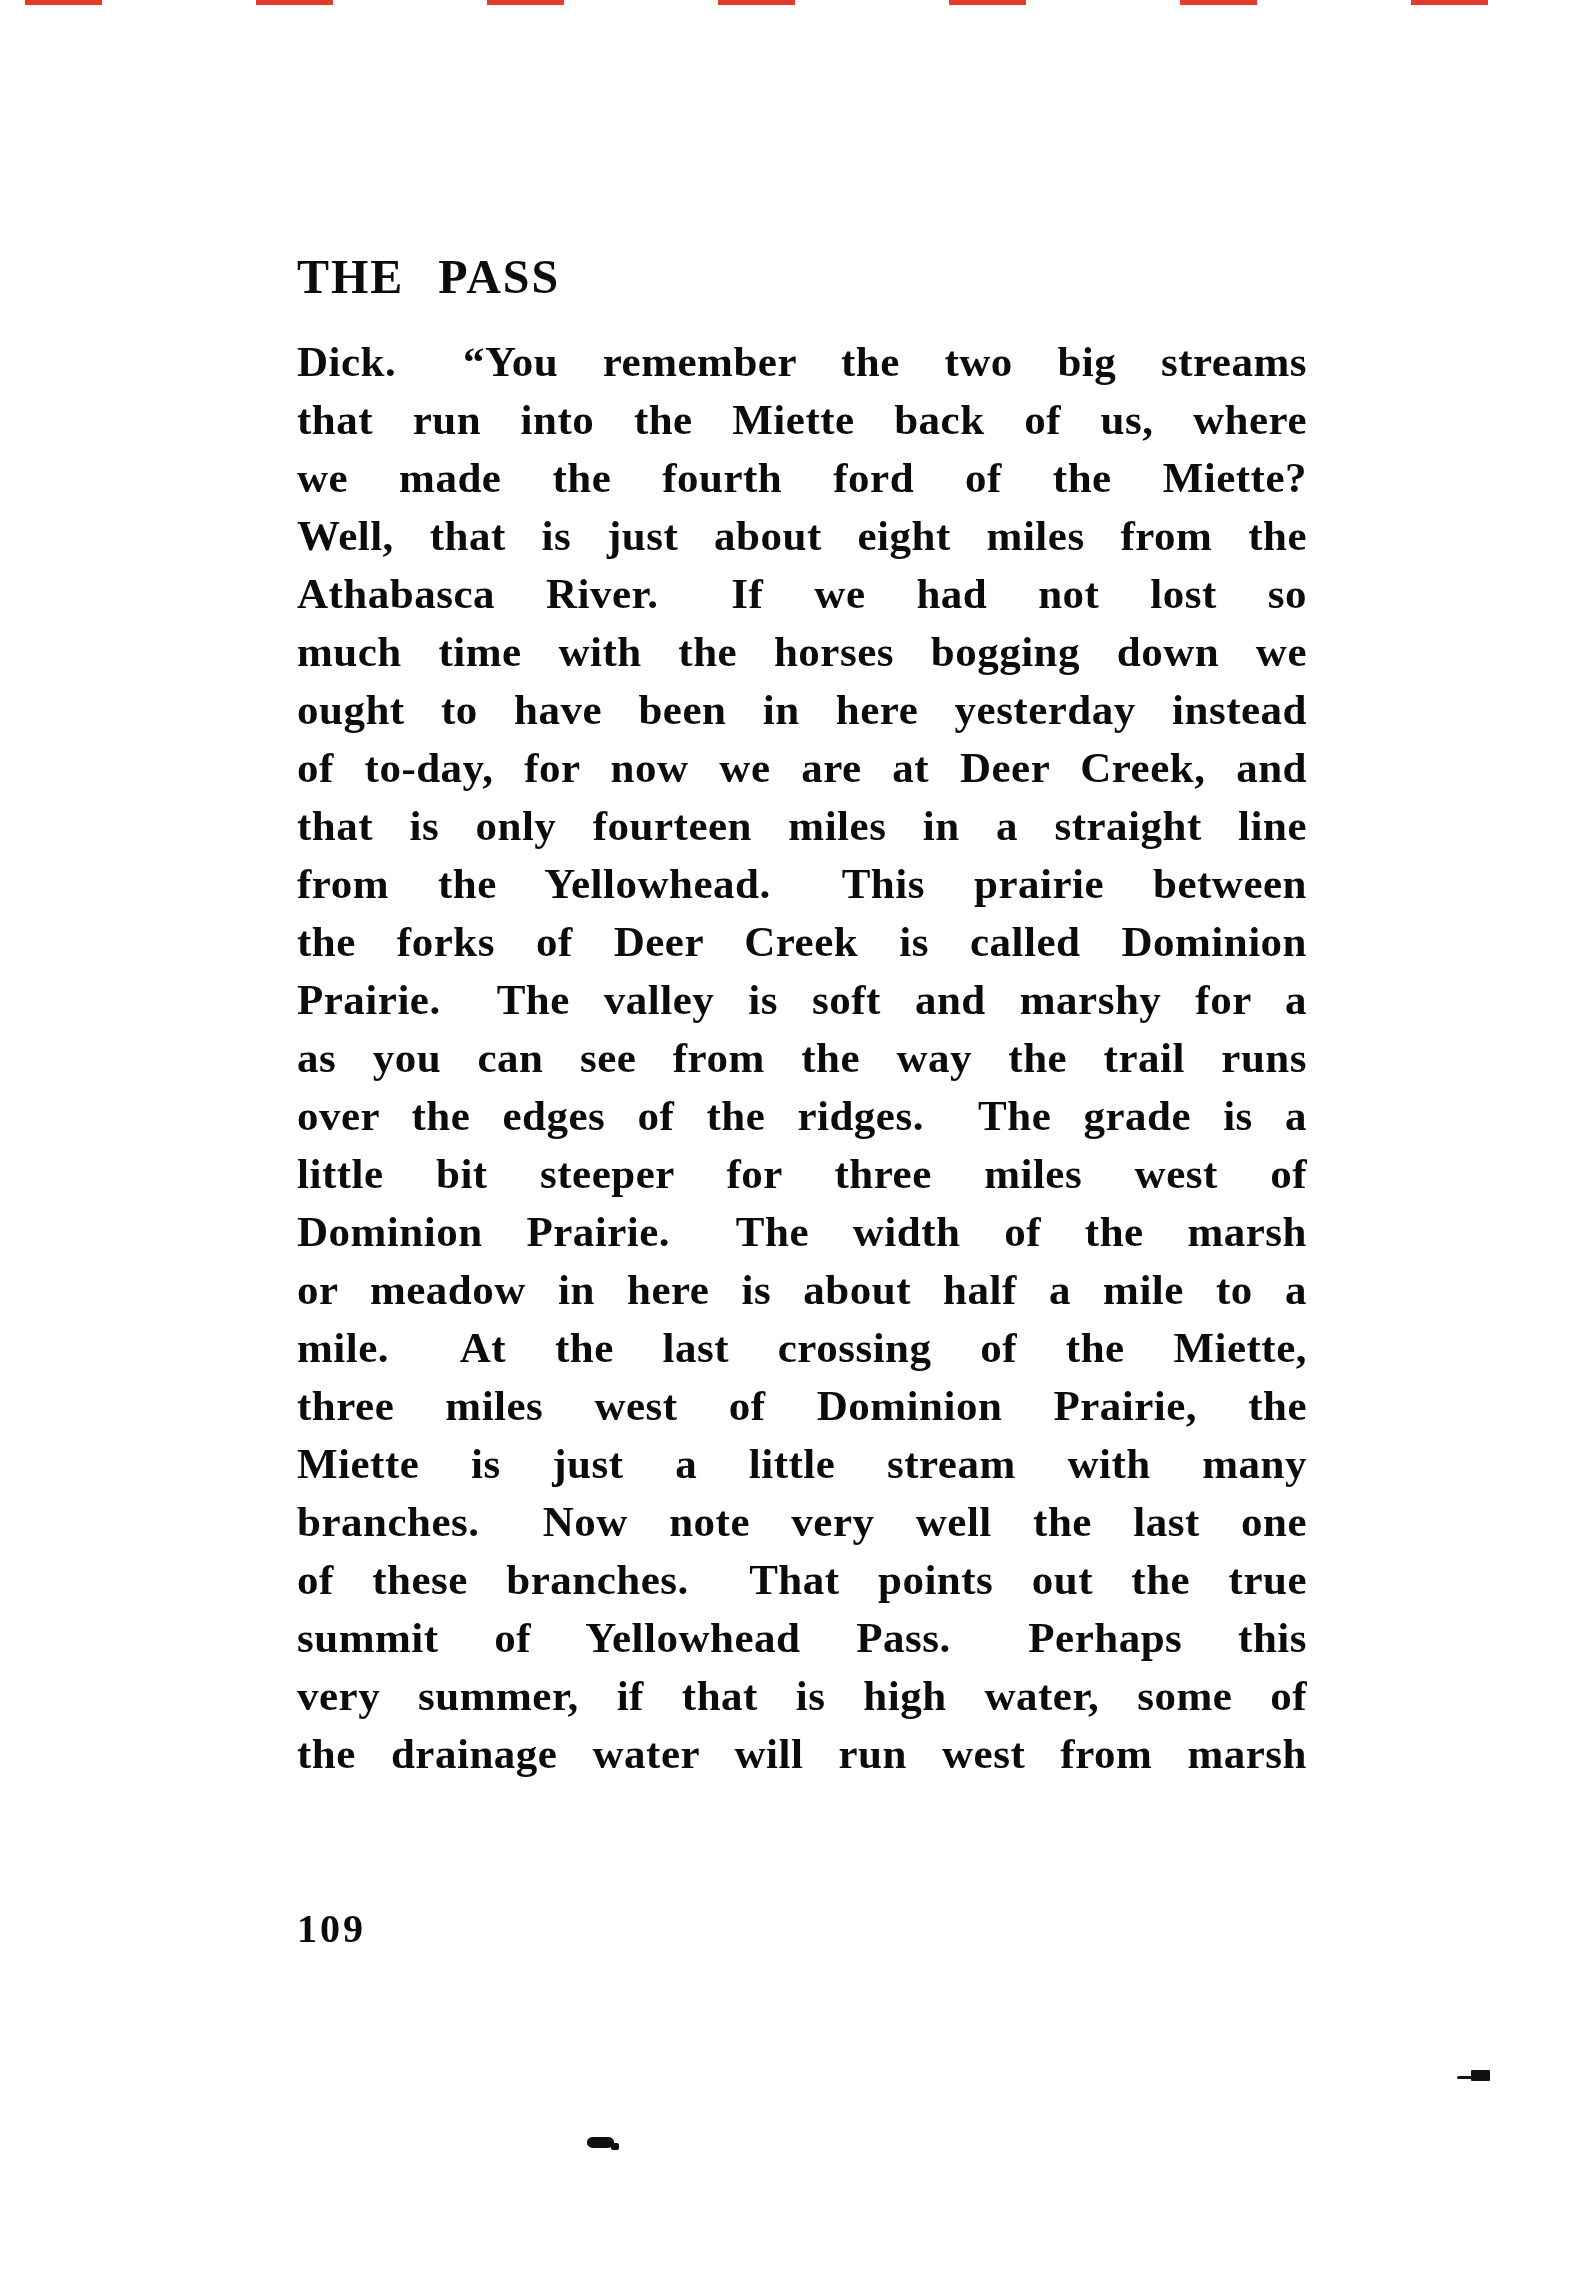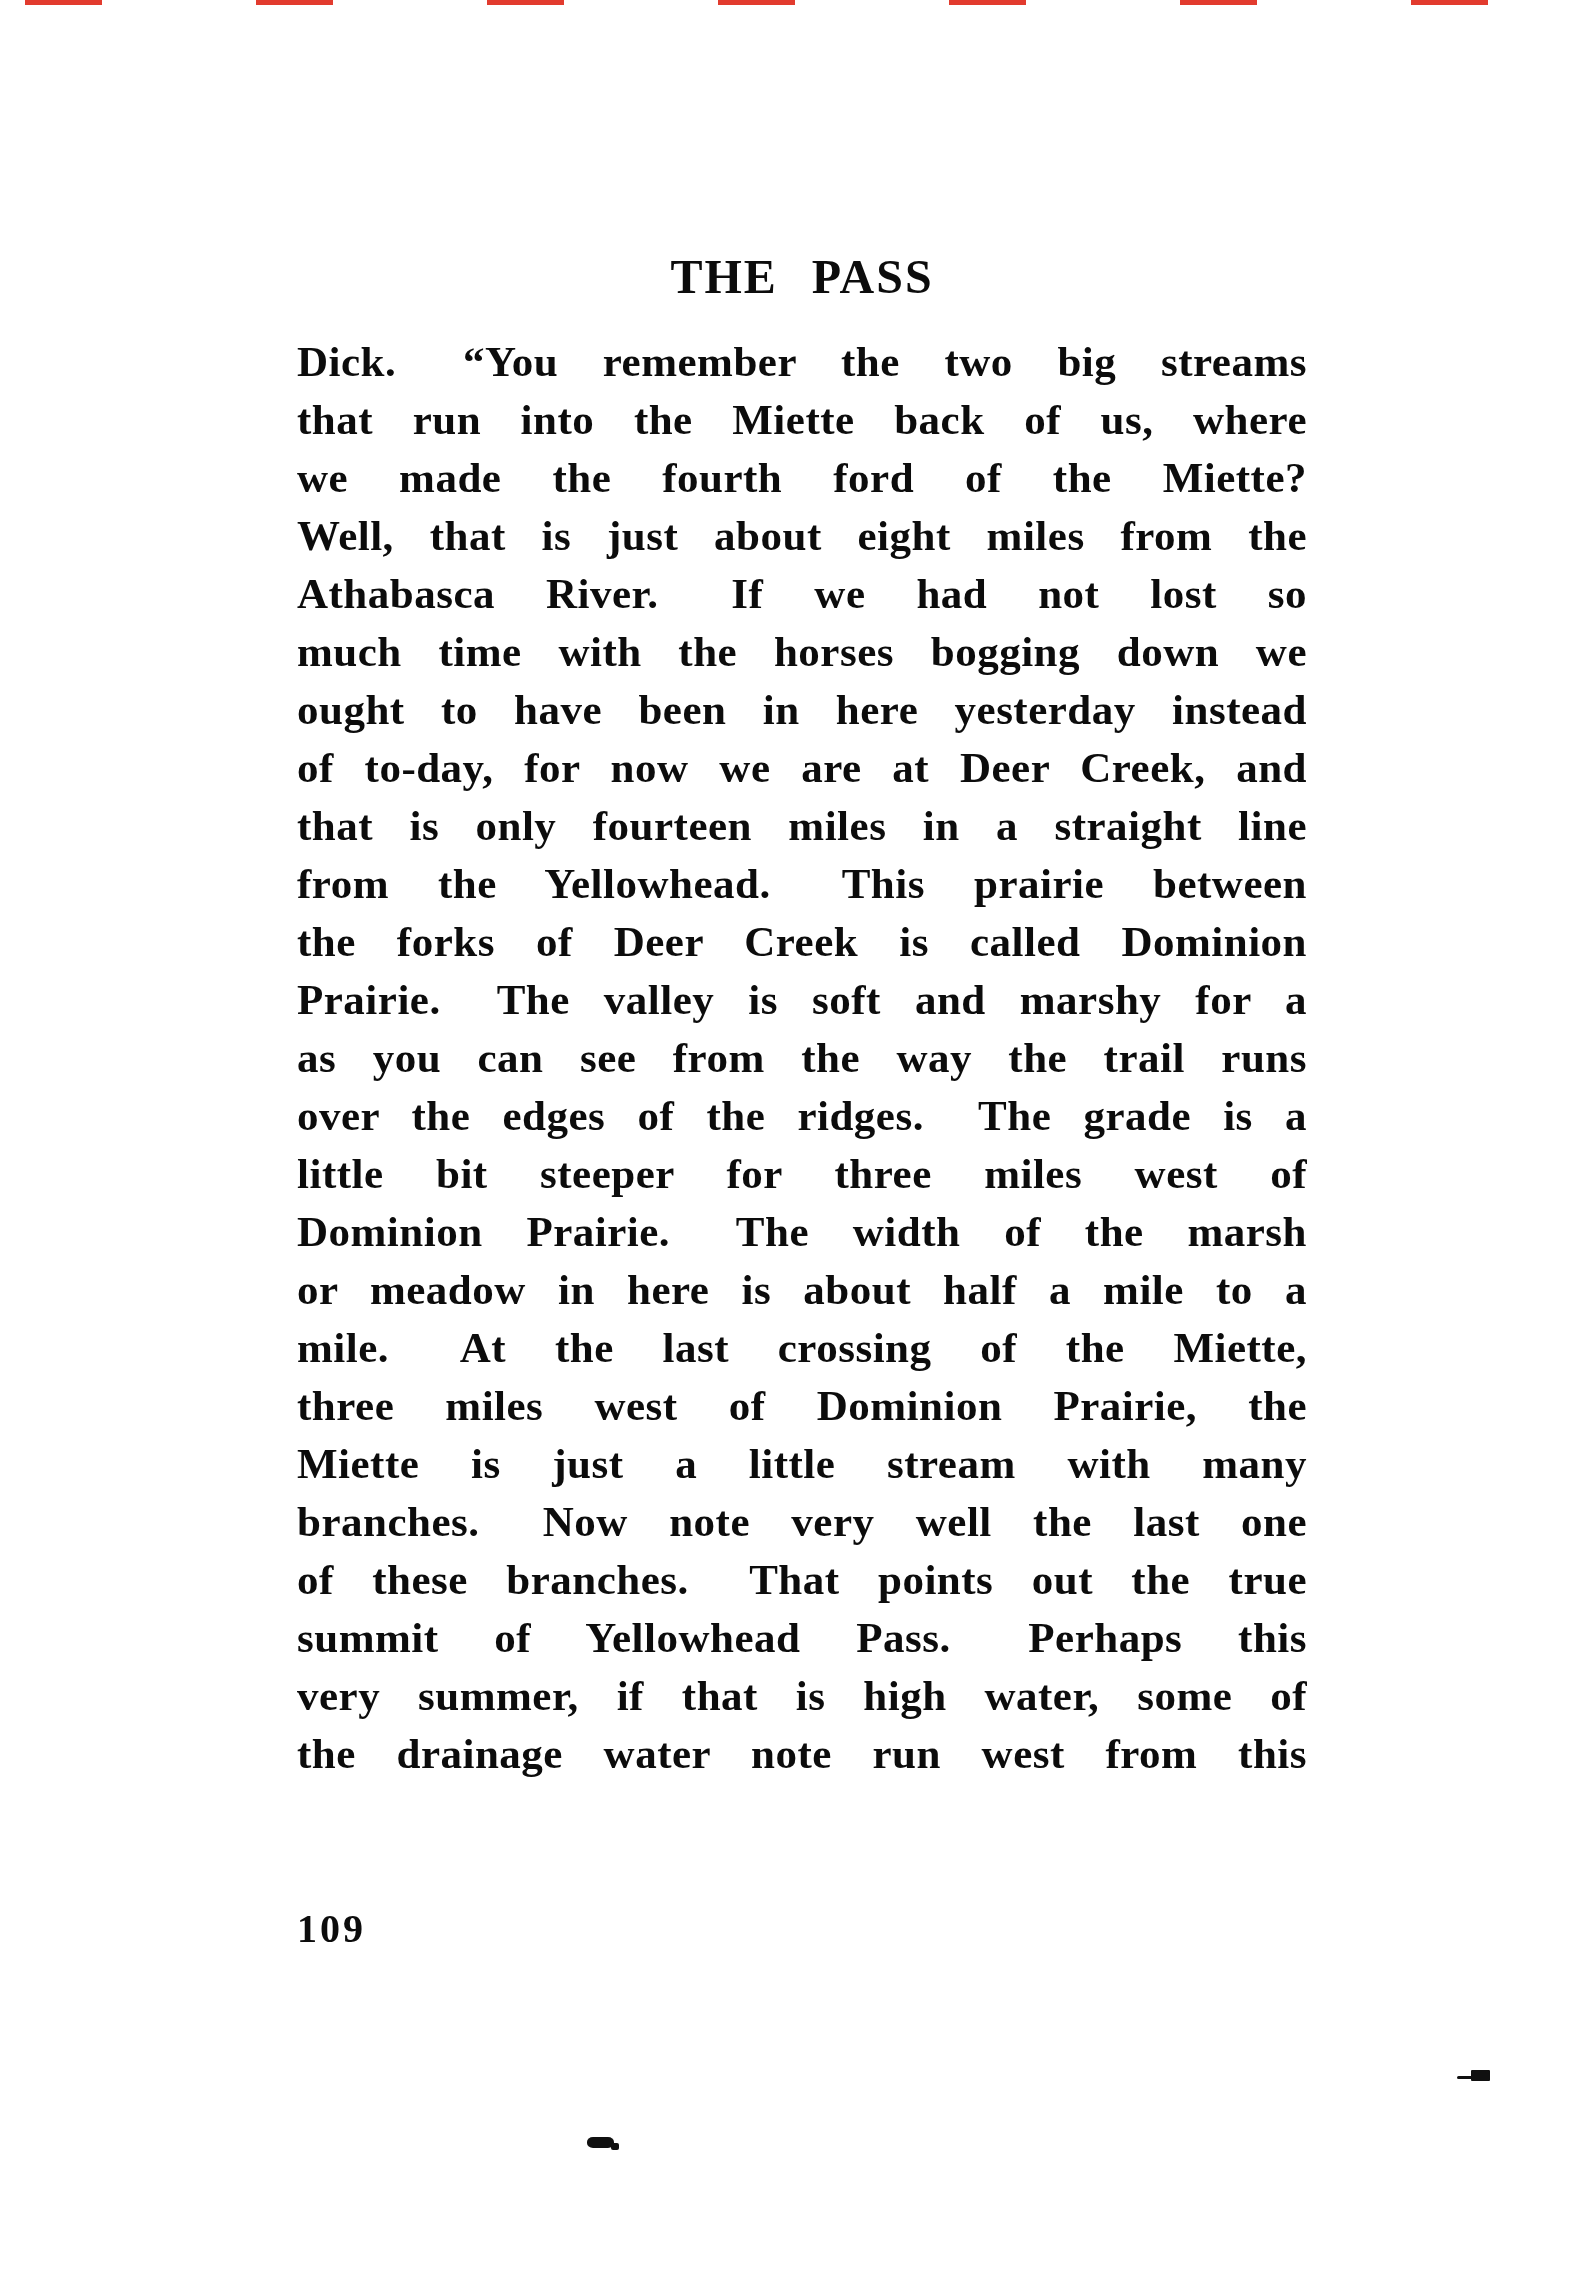--- a/index.html
+++ b/index.html
@@ -27,21 +27,20 @@
       #e23b2e 25px 102px,
       transparent 102px 231px
     );
   }
   .running-head {
     position: absolute;
     top: 249px;
     left: 297px;
     width: 1010px;
     margin: 0;
-    text-align: center;
     font-size: 48px;
     font-weight: 700;
     letter-spacing: 2px;
     word-spacing: 20px;
     color: #0c0c0c;
   }
   .body-text {
     position: absolute;
     top: 333px;
     left: 297px;
@@ -126,21 +125,21 @@
       <div class="line">little bit steeper for three miles west of</div>
       <div class="line">Dominion Prairie.  The width of the marsh</div>
       <div class="line">or meadow in here is about half a mile to a</div>
       <div class="line">mile.  At the last crossing of the Miette,</div>
       <div class="line">three miles west of Dominion Prairie, the</div>
       <div class="line">Miette is just a little stream with many</div>
       <div class="line">branches.  Now note very well the last one</div>
       <div class="line">of these branches.  That points out the true</div>
       <div class="line">summit of Yellowhead Pass.  Perhaps this</div>
       <div class="line">very summer, if that is high water, some of</div>
-      <div class="line">the drainage water note run west from this</div>
+      <div class="line">the drainage water will run west from marsh</div>
     </div>
 
   <div class="page-number">109</div>
 
   <div class="smudge smudge-center">
     <div class="blob"></div>
     <div class="dot"></div>
   </div>
 
   <div class="smudge smudge-right">

